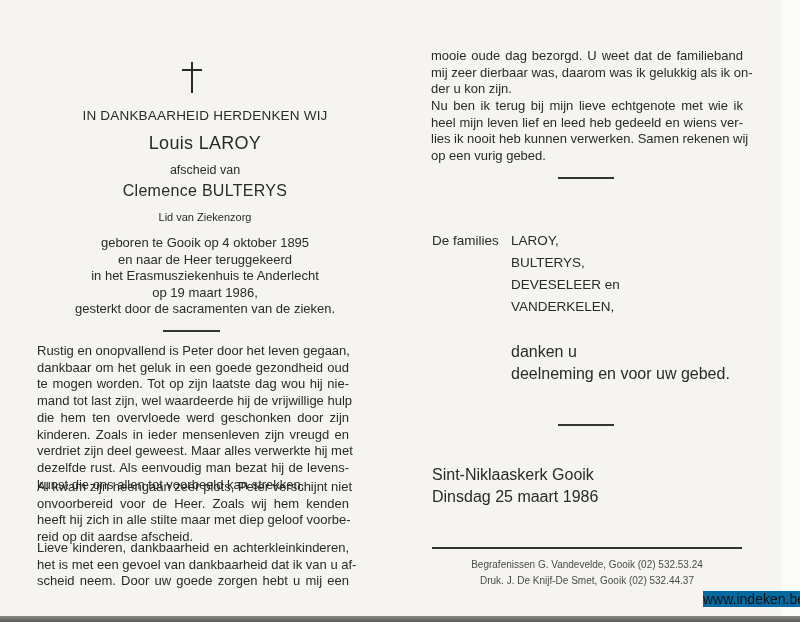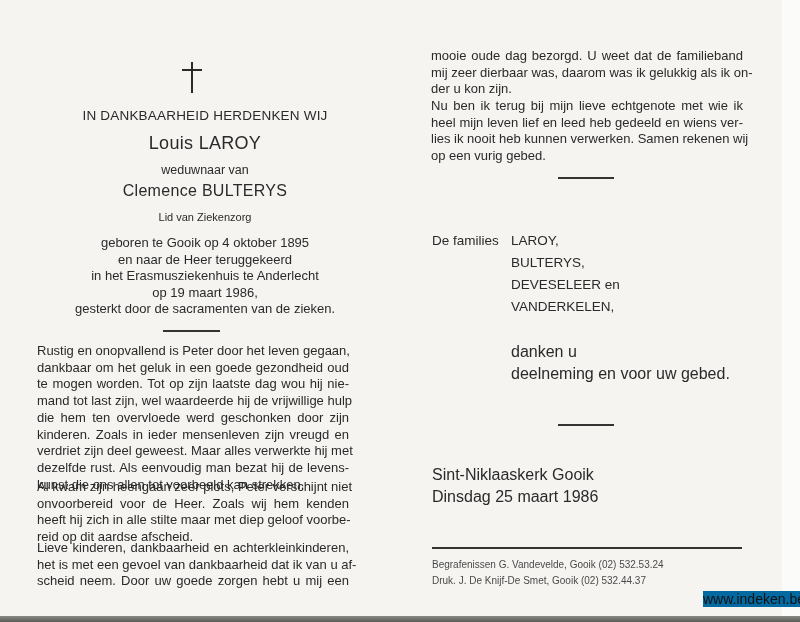--- a/index.html
+++ b/index.html
@@ -102,21 +102,21 @@
       font-size: 16px; line-height: 22px; white-space: nowrap;
     }
     .church {
       position: absolute; left: 432px; top: 464px;
       font-size: 16px; line-height: 22px; white-space: nowrap;
     }
     .div-long { left: 432px; top: 547px; width: 310px; height: 1.5px; }
 
     .printer {
       position: absolute; left: 432px; width: 310px;
-      font-size: 10px; color: #4a4a4a;
+      text-align: center; font-size: 10px; color: #4a4a4a;
       white-space: nowrap;
     }
     .printer1 { top: 559px; }
     .printer2 { top: 575px; }
     .watermark {
       position: absolute; left: 703px; top: 591px;
       font-size: 14px; color: #111; white-space: nowrap;
       background: #0369a1;
     }
   </style>
@@ -127,21 +127,21 @@
 <div class="right-edge"></div>
 <div class="bottom-edge"></div>
 
 <div class="cross">
   <div class="v"></div>
     <div class="h"></div>
 </div>
 
 <div class="center heading">IN DANKBAARHEID HERDENKEN WIJ</div>
 <div class="center name">Louis LAROY</div>
-<div class="center widower">weduwnaar van</div>
+<div class="center widower">afscheid van</div>
 <div class="center spouse">Clemence BULTERYS</div>
 <div class="center member">Lid van Ziekenzorg</div>
 <div class="center bio">
   <div>geboren te Gooik op 4 oktober 1895</div>
   <div>en naar de Heer teruggekeerd</div>
   <div>in het Erasmusziekenhuis te Anderlecht</div>
   <div>op 19 maart 1986,</div>
   <div>gesterkt door de sacramenten van de zieken.</div>
 </div>
 <div class="divider div-left"></div>

